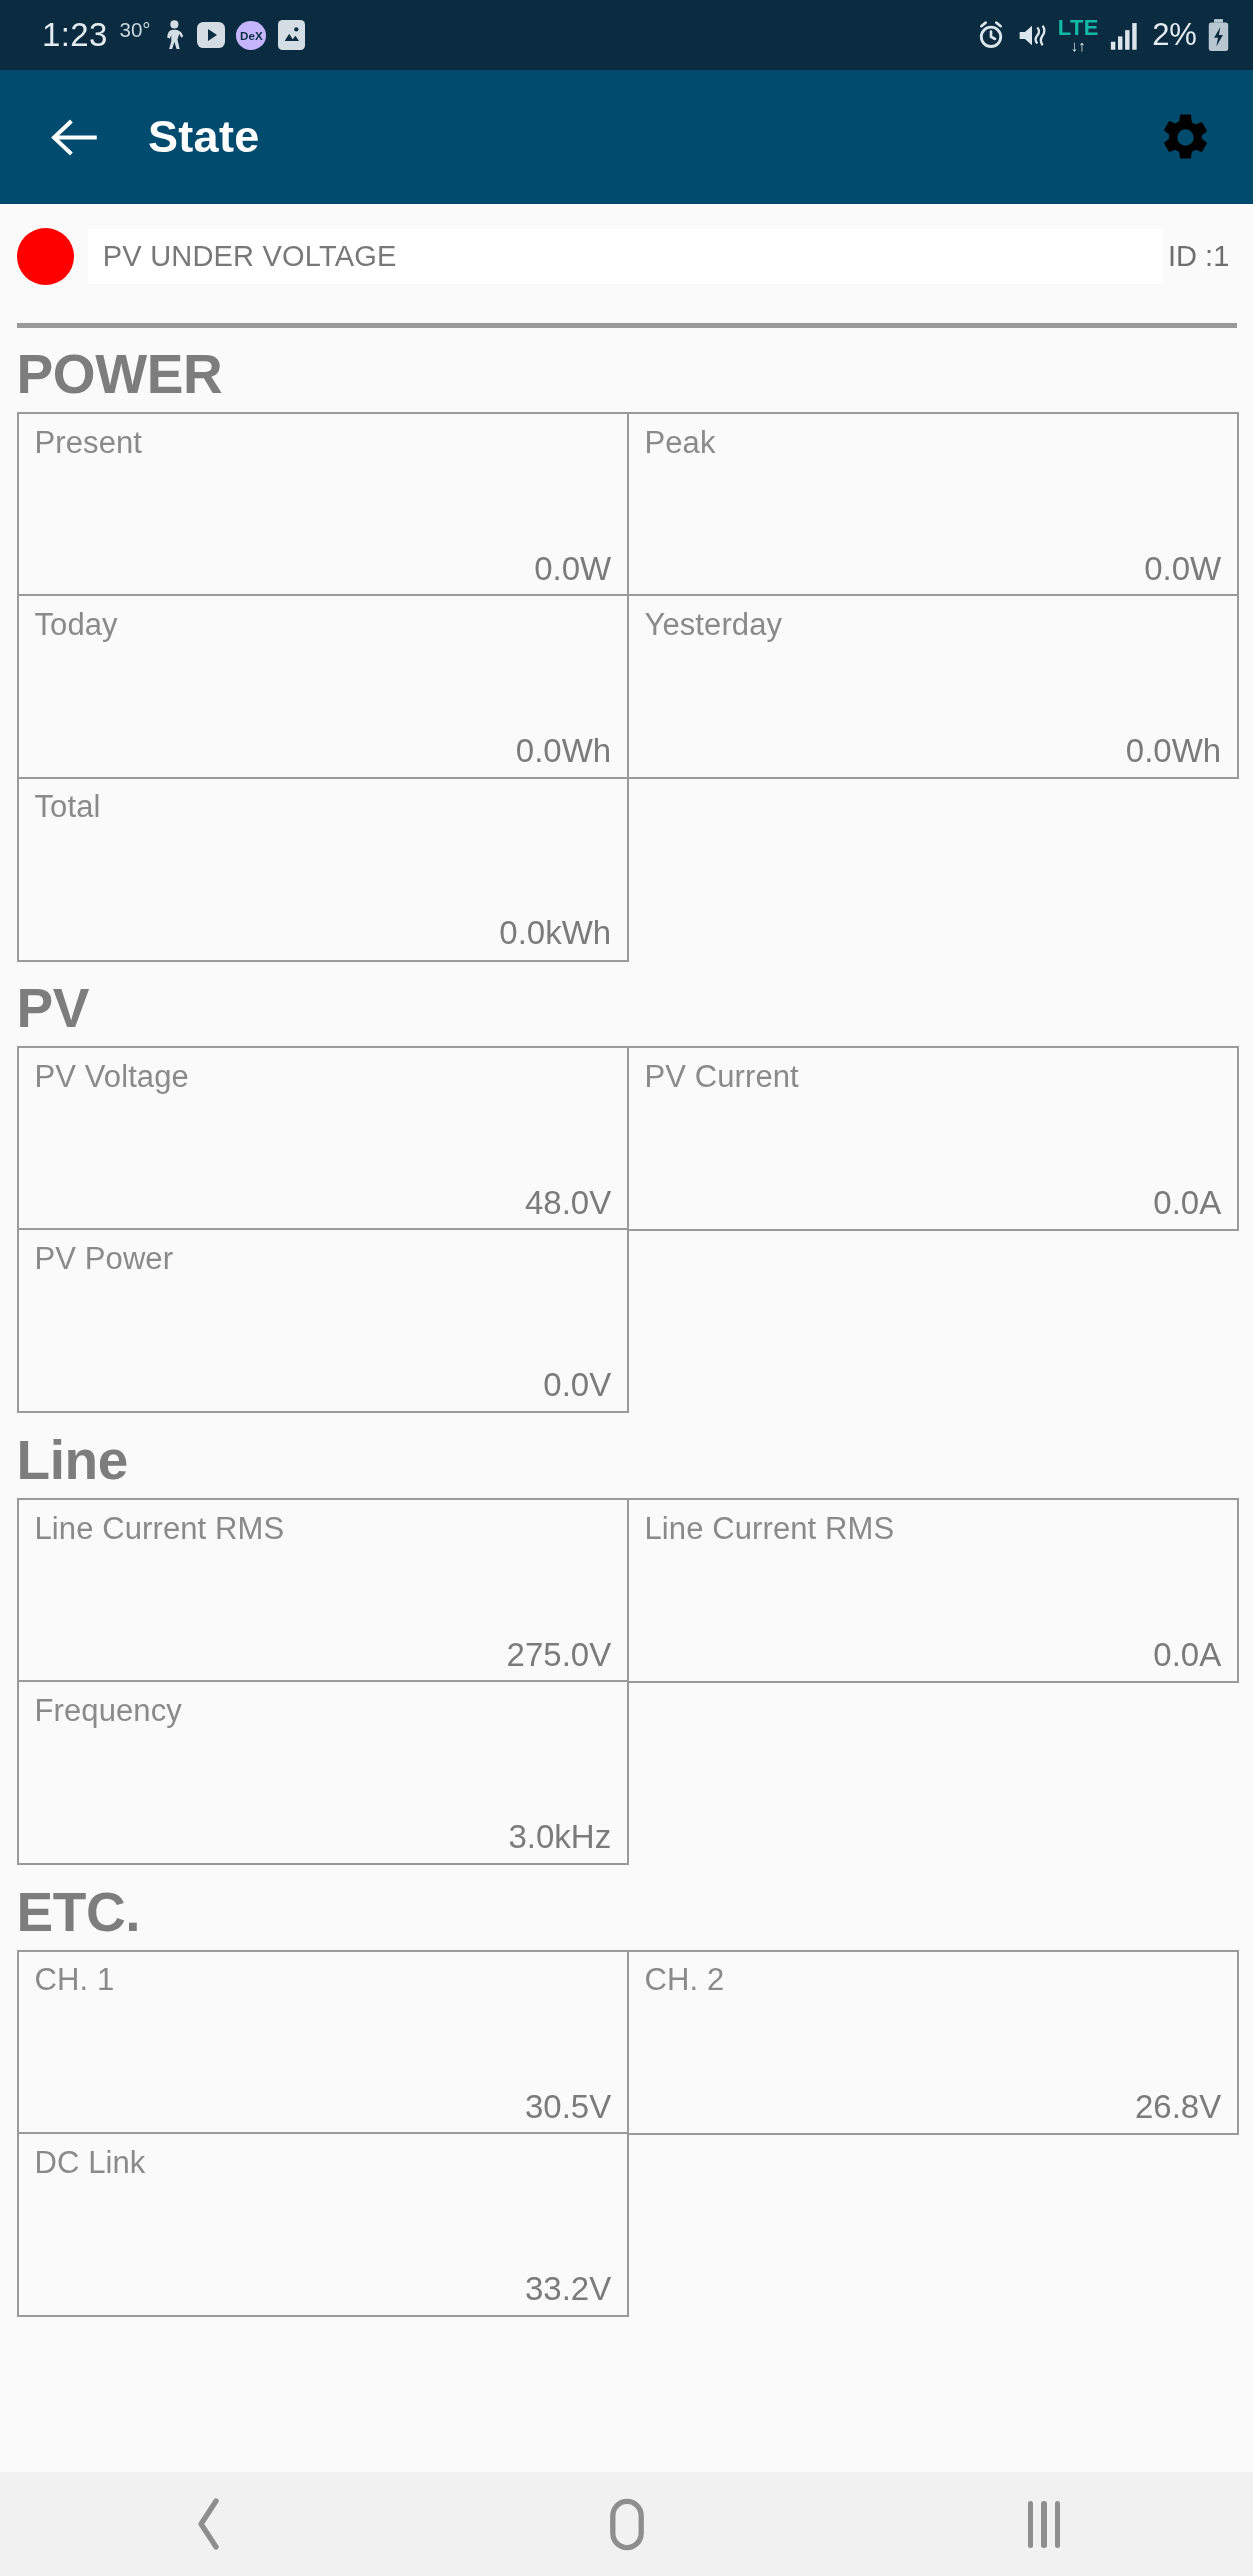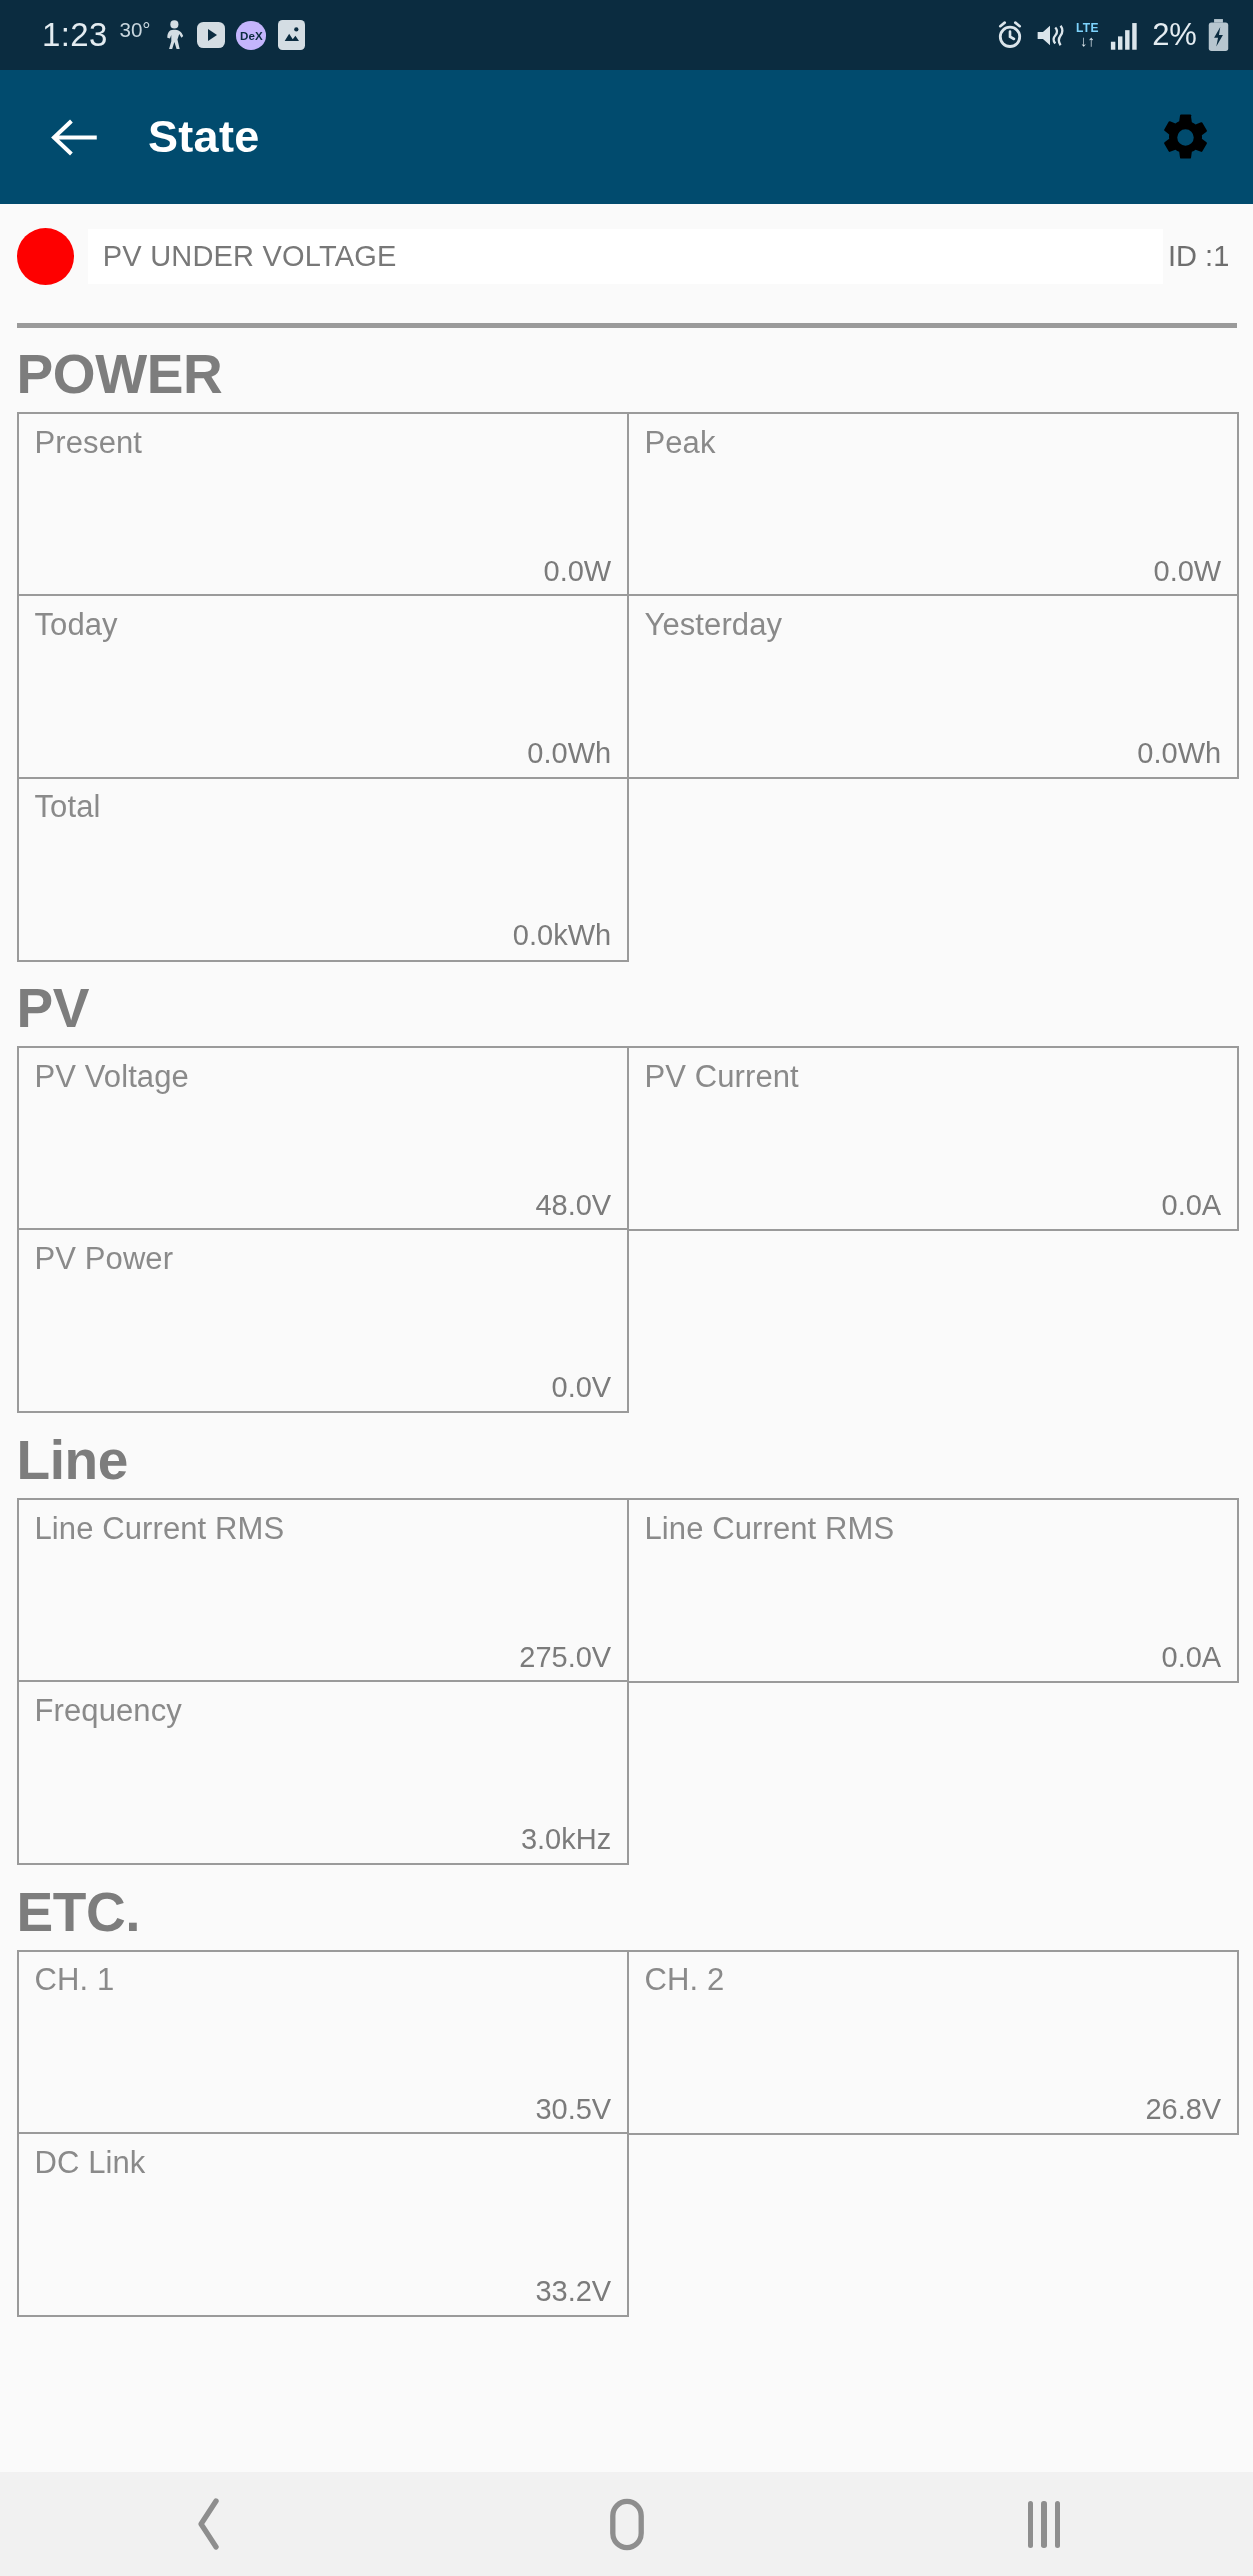--- a/index.html
+++ b/index.html
@@ -34,21 +34,21 @@
             border-top: 6.3px solid transparent; border-bottom: 6.3px solid transparent;
             margin-left: 2.7px; }
   .dex-badge {
     width: 30px; height: 29px; border-radius: 15px/14.3px; background: #c4b5fd;
     display: inline-flex; align-items: center; justify-content: center;
     font-size: 11.6px; font-weight: bold; color: #0b2c40;
   }
   .pic-badge { width: 27px; height: 29.5px; border-radius: 4.5px; background: #d4dde3;
                display:inline-flex; align-items:center; justify-content:center; }
   .lte-wrap { display: flex; flex-direction: column; align-items: center; line-height: 1; }
-  .lte-txt { font-size: 12px; font-weight: bold; letter-spacing: 0.4px; color: #7dd3fc; }
+  .lte-txt { font-size: 22px; font-weight: bold; letter-spacing: 0.4px; color: #14b8a6; }
   .lte-arrows { font-size: 15px; color: #dbe5eb; margin-top: -1.8px; }
 
   
   .appbar {
     height: 134px;
     background: #014b6e;
     display: flex;
     align-items: center;
     padding: 0 32px 0 38px;
   }
@@ -120,21 +120,21 @@
   .cell.empty { border: none; background: transparent; }
   .cell-label {
     font-size: 31px;
     color: #8a8a8a;
     letter-spacing: 0.1px;
   }
   .cell-value {
     position: absolute;
     right: 16px;
     bottom: 7.2px;
-    font-size: 29px;
+    font-size: 33px;
     color: #7b7b7b;
   }
 
   
   .navbar {
     height: 104px;
     background: #f1f1f1;
     display: flex;
     align-items: center;
   }

